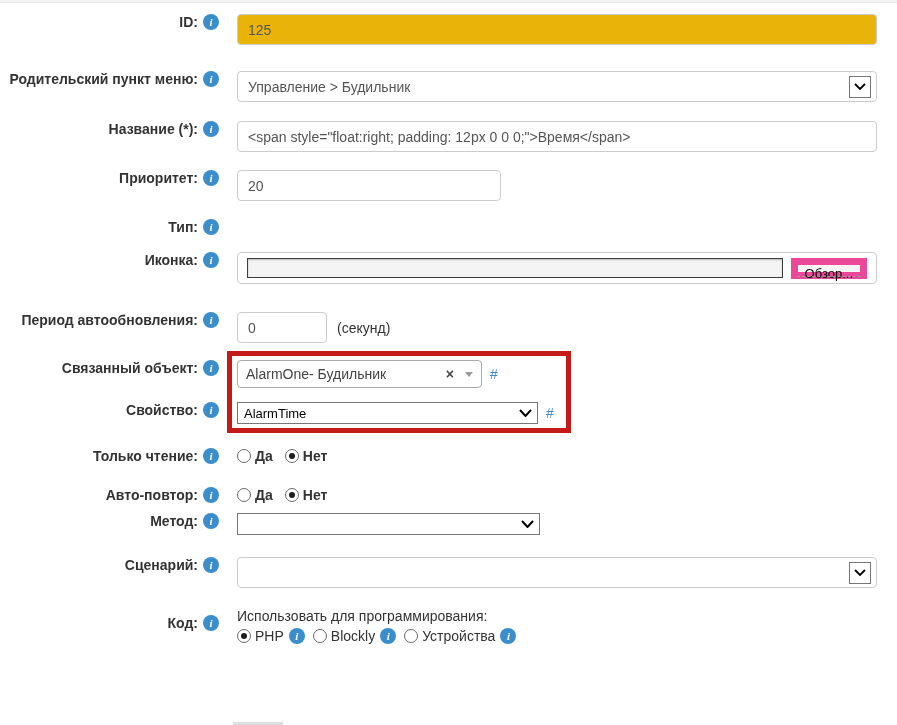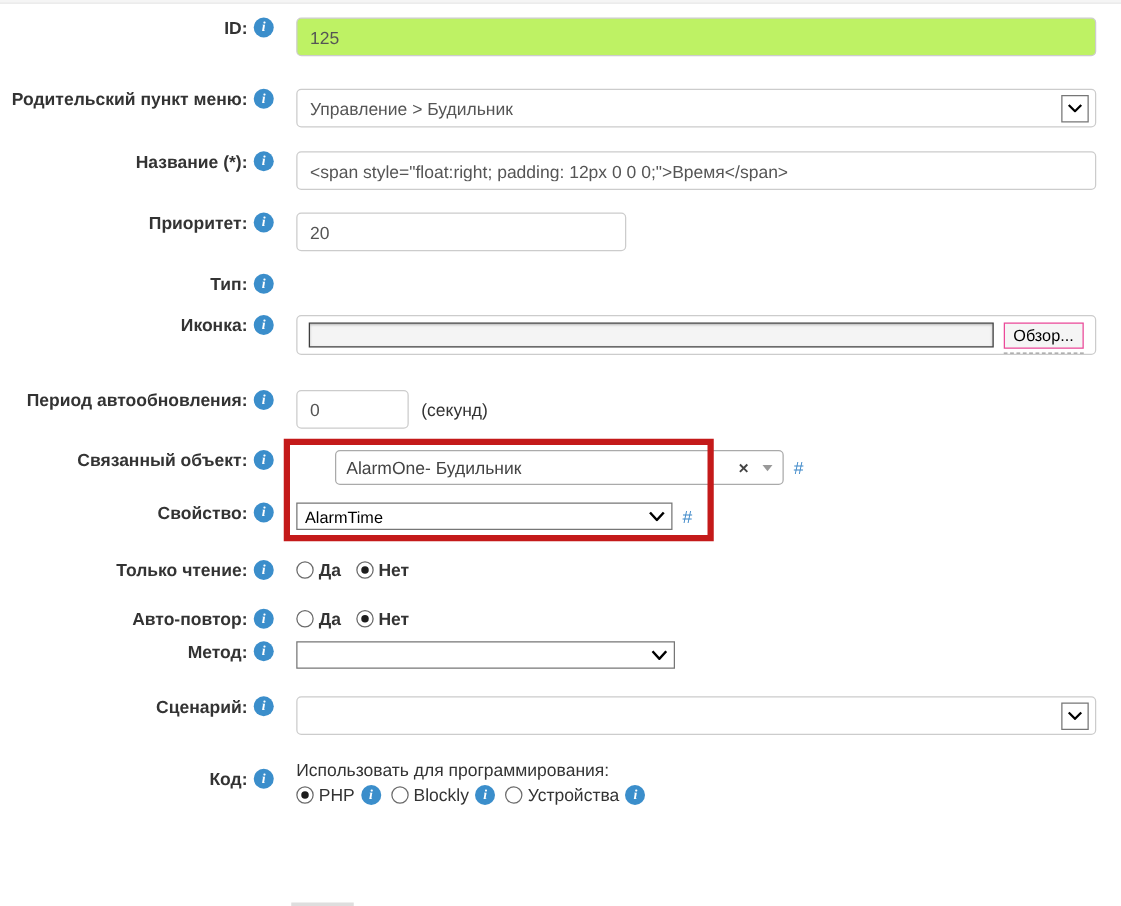--- a/index.html
+++ b/index.html
@@ -20,21 +20,21 @@
     width:16px; height:16px; border-radius:50%; flex:none;
     background:#3b8ecb; color:#fff; font-size:11px; font-weight:bold; font-style:italic;
     font-family:"Liberation Serif", serif;
     display:flex; align-items:center; justify-content:center; cursor:pointer;
   }
   .ctrl { margin-left:18px; display:flex; align-items:center; }
   .tb {
     height:31px; border:1px solid #ccc; border-radius:4px; background:#fff;
     font-size:14px; color:#555; padding:0 10px; font-family:inherit; outline:none;
   }
-  .tb.disabled { background:#bef264; }
+  .tb.disabled { background:#eab308; }
   .w-full { width:640px; }
   .w-240 { width:264px; }
   .w-90  { width:90px; }
   .w-290 { width:290px; }
   .bselect {
     position:relative; height:31px; border:1px solid #ccc; border-radius:4px; background:#fff;
     display:flex; align-items:center; padding:0 36px 0 10px; font-size:14px; color:#555; cursor:pointer;
   }
   .arrowbox {
     position:absolute; right:5px; top:50%; transform:translateY(-50%);
@@ -44,32 +44,32 @@
   .filebox {
     width:640px; height:32px; border:1px solid #ccc; border-radius:4px; background:#fff;
     display:flex; align-items:center; padding:0 9px; gap:8px;
   }
   .filetrack {
     flex:1; height:20px; background:#f4f4f4; border:1px solid #3e3e3e;
     box-shadow: inset 0 1px 2px rgba(0,0,0,0.25);
   }
   .browse {
     position:relative; height:21px; font-size:13px; color:#000; background:#f5f5f5;
-    border:1px solid #ec4899; padding:1px 7px; font-family:inherit; cursor:pointer; white-space:nowrap;
+    border:7px solid #ec4899; padding:1px 7px; font-family:inherit; cursor:pointer; white-space:nowrap;
   }
   .browse::after { content:""; position:absolute; left:-1px; right:-1px; bottom:-5px; border-bottom:1px dashed #9a9a9a; }
   .hint { margin-left:10px; font-size:14px; color:#333; }
   .red-group { position:relative; }
   .red-outline {
     position:absolute; left:227px; top:-9px; width:344px; height:82px;
     border:5px solid #c41a1a; pointer-events:none; z-index:5;
   }
   .s2 {
-    width:359px; height:28px; border:1px solid #aaa; border-radius:4px; background:#fff;
-    display:flex; align-items:center; padding:0 8px; font-size:14px; color:#444; cursor:pointer;margin-left:31px;
+    width:245px; height:28px; border:1px solid #aaa; border-radius:4px; background:#fff;
+    display:flex; align-items:center; padding:0 8px; font-size:14px; color:#444; cursor:pointer;
   }
   .s2-text { flex:1; white-space:nowrap; overflow:hidden; }
   .s2-clear { color:#444; font-weight:bold; font-size:14px; margin-right:11px; cursor:pointer; line-height:1; }
   .s2-arrow { width:0; height:0; border-left:4px solid transparent; border-right:4px solid transparent; border-top:5px solid #999; }
   .nselect {
     height:22px; border:1px solid #767676; background:#fff; cursor:pointer;
     display:flex; align-items:center; justify-content:space-between;
     font-size:13px; color:#000; padding:0 5px 0 6px;
   }
   .w-301 { width:301px; }

